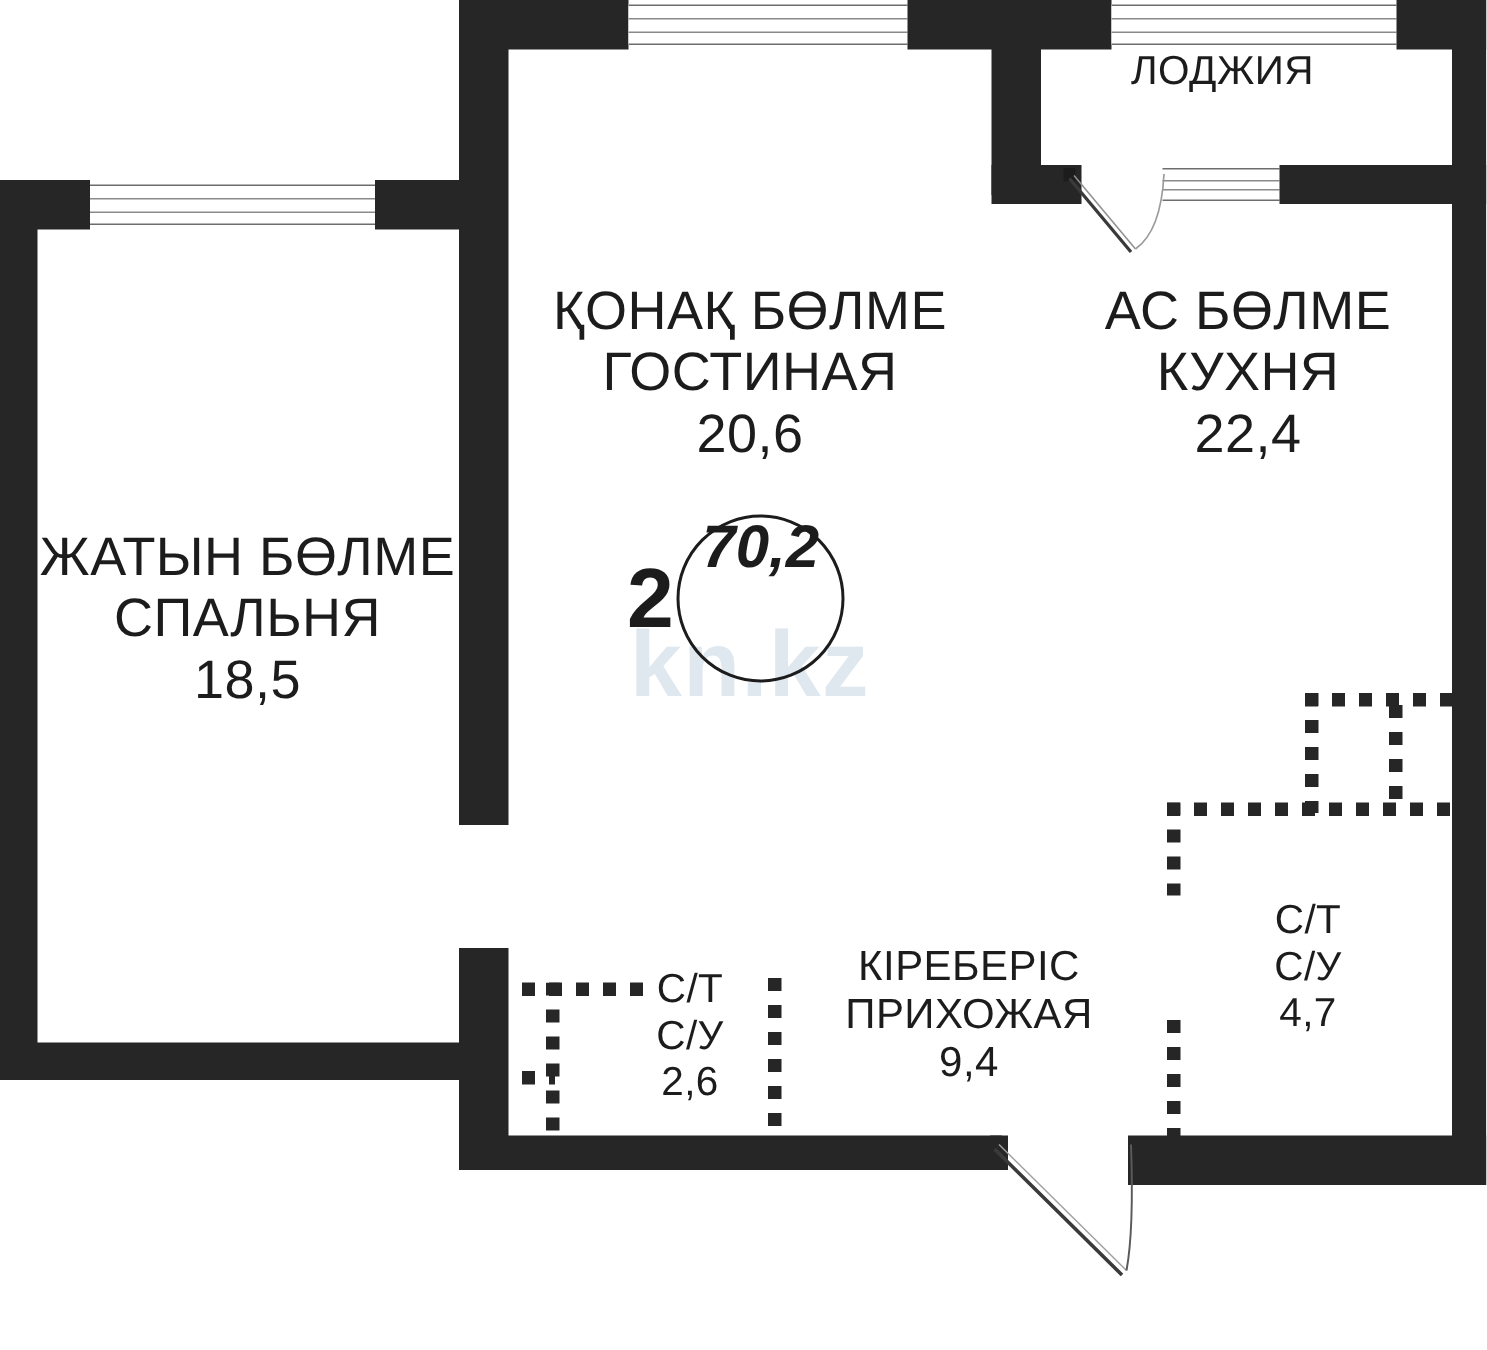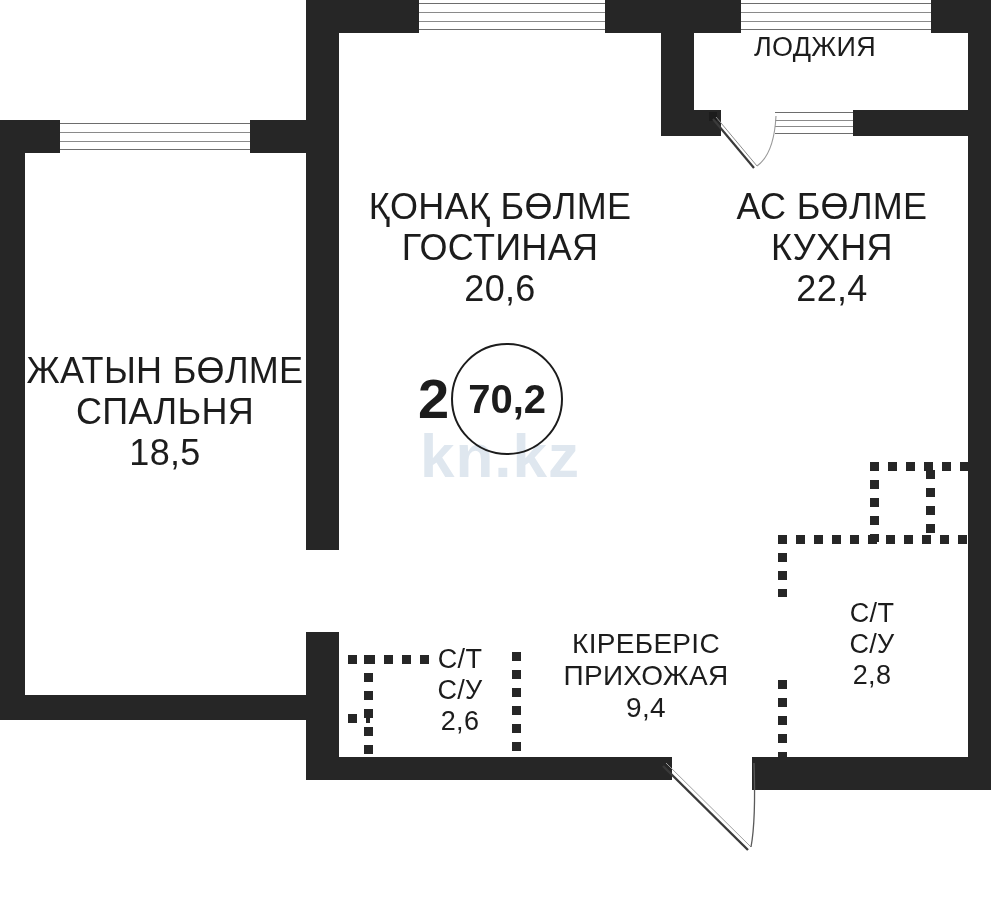--- a/index.html
+++ b/index.html
@@ -82,44 +82,44 @@
     color: #1c1c1c;
     line-height: 1;
     margin-right: 2px;
   }
   .area-badge .circle {
     width: 108px;
     height: 108px;
     border: 2.5px solid #1c1c1c;
     border-radius: 50%;
     display: flex;
-    align-items: center;
+    align-items: flex-start;
     justify-content: center;
     background: transparent;
+    font-style: italic;
   }
   .area-badge .circle span {
     font-size: 40px;
     font-weight: bold;
     color: #1c1c1c;
     line-height: 1;
   }
 
   .watermark {
     position: absolute;
     left: 370px;
     top: 408px;
     width: 260px;
     text-align: center;
     font-size: 62px;
     font-weight: bold;
     color: #dfe7ef;
     letter-spacing: 1px;
     z-index: 0;
     pointer-events: none;
-    margin-top: 12px;
   }
 
   .door-svg {
     position: absolute;
     pointer-events: none;
   }
 </style>
 </head>
 <body>
 
@@ -222,21 +222,21 @@
 
   <div class="label r-sm" style="left:420px; top:644px; width:80px;">
     <span class="ln">С/Т</span>
     <span class="ln">С/У</span>
     <span class="ln">2,6</span>
   </div>
 
   <div class="label r-sm" style="left:832px; top:598px; width:80px;">
     <span class="ln">С/Т</span>
     <span class="ln">С/У</span>
-    <span class="ln">2,8</span>
+    <span class="ln">4,7</span>
   </div>
 
   <div class="area-badge" style="left:418px; top:343px;">
     <span class="rooms">2</span>
     <span class="circle">
       <span>70,2</span>
     </span>
   </div>
 
 </div>

